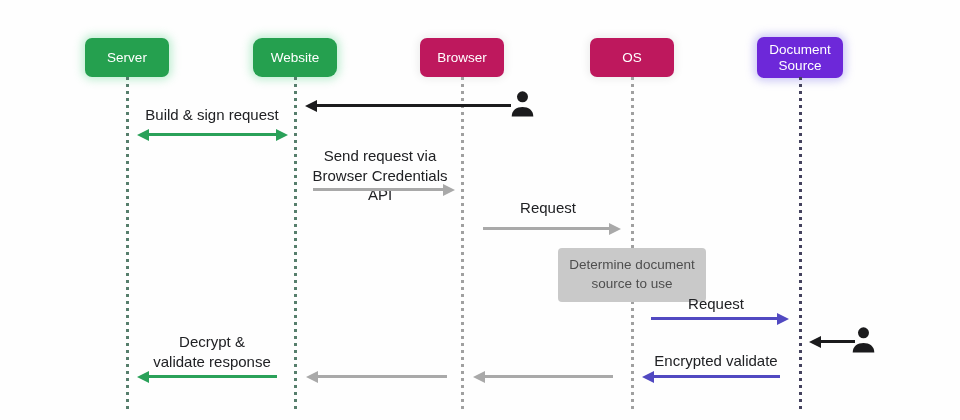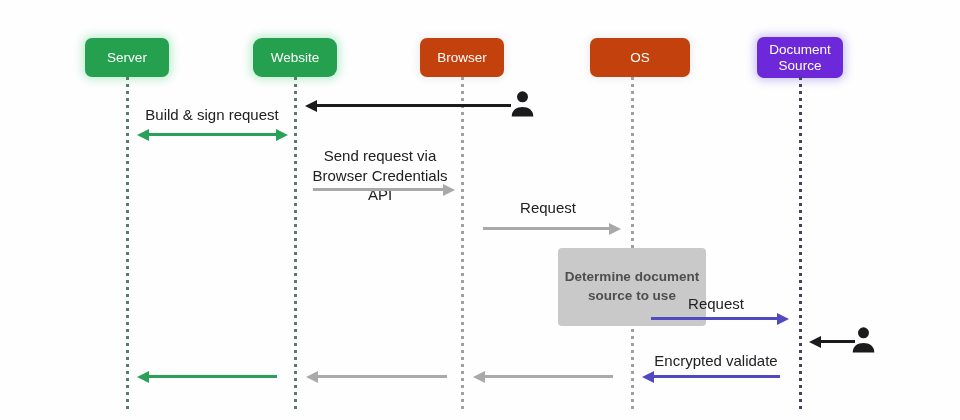--- a/index.html
+++ b/index.html
@@ -22,21 +22,21 @@
     display: flex;
     align-items: center;
     justify-content: center;
     font-size: 13.5px;
     text-align: center;
     line-height: 1.15;
     box-sizing: border-box;
     padding: 2px 4px;
   }
   .actor.green  { background: #25a04f; box-shadow: 0 0 8px 3px rgba(120,220,160,.45); }
-  .actor.gray   { background: #c2410c; box-shadow: 0 0 8px 2px rgba(0,0,0,.07); }
+  .actor.gray   { background: #be185d; box-shadow: 0 0 8px 2px rgba(0,0,0,.07); }
   .actor.purple { background: #6d28d9; box-shadow: 0 0 8px 3px rgba(130,120,235,.40); }
 
   
   .lifeline {
     position: absolute;
     top: 77px;
     height: 335px;
     width: 2.5px;
     background-image: repeating-linear-gradient(to bottom,
       var(--c) 0px, var(--c) 3px, transparent 3px, transparent 7px);
@@ -81,42 +81,41 @@
   
   .note {
     position: absolute;
     background: #c9c9c9;
     color: #4e4e4e;
     border-radius: 4px;
     font-size: 13.5px;
     text-align: center;
     line-height: 1.4;
     width: 148px;
-    padding: 20px 6px;
+    padding: 8px 6px;
     box-sizing: border-box;
-    font-weight: bold;
   }
 
   .person { position: absolute; }
 </style>
 </head>
 <body>
 
 <div class="canvas">
 
   <div class="actor green" style="left:85px;  width:84px;">
     <span>Server</span>
   </div>
   <div class="actor green" style="left:253px; width:84px;border-radius:9px;">
     <span>Website</span>
   </div>
   <div class="actor gray" style="left:420px; width:84px;">
     <span>Browser</span>
   </div>
-  <div class="actor gray" style="left:590px; width:100px;">
+  <div class="actor gray" style="left:590px; width:84px;">
     <span>OS</span>
   </div>
   <div class="actor purple" style="left:757px; width:86px; top:37px; height:41px;">
     <span>Document Source</span>
   </div>
 
   <div class="lifeline" style="--c:#567e6c; left:126px;"></div>
   <div class="lifeline" style="--c:#567e6c; left:294px;"></div>
   <div class="lifeline" style="--c:#a0a0a0; left:461px;"></div>
   <div class="lifeline" style="--c:#a0a0a0; left:631px;"></div>
@@ -147,15 +146,16 @@
     <circle cx="12" cy="5.6" r="5.3" fill="#1b1b1d"></circle>
     <path d="M1.6 24.5 c0-6.2 4.8-9.2 10.4-9.2 s10.4 3 10.4 9.2 z" fill="#1b1b1d"></path>
   </svg>
 
   <div class="label" style="left:636px; top:351px; width:160px;">Encrypted validate</div>
   <div class="arrow head-left" style="left:652px; top:375px; width:128px; color:#5149c1;"></div>
 
   <div class="arrow head-left" style="left:483px; top:375px; width:130px; color:#a9a9a9;"></div>
   <div class="arrow head-left" style="left:316px; top:375px; width:131px; color:#a9a9a9;"></div>
 
+  <div class="label" style="left:152px; top:332px; width:120px;">Decrypt &amp; validate response</div>
   <div class="arrow head-left" style="left:147px; top:375px; width:130px; color:#2aa159;"></div>
 
 </div>
 
 </body></html>

